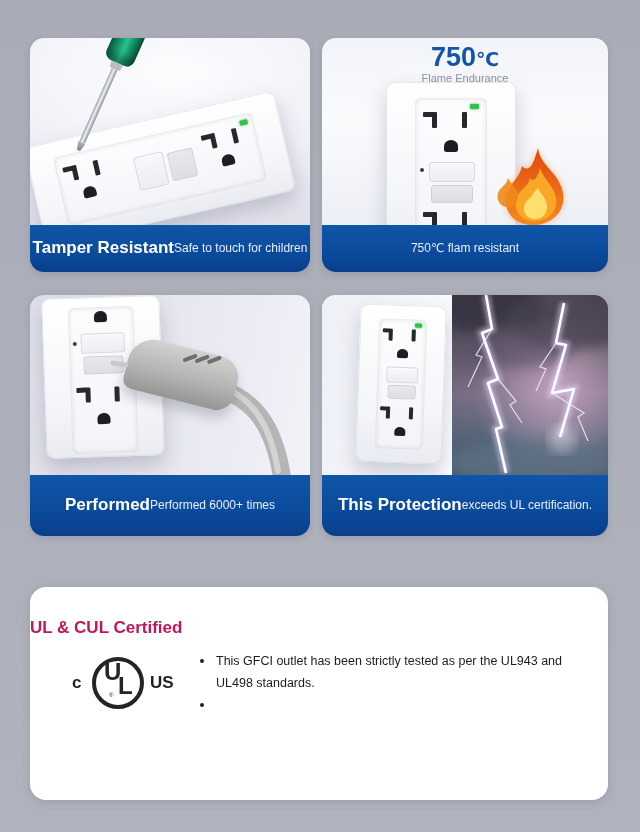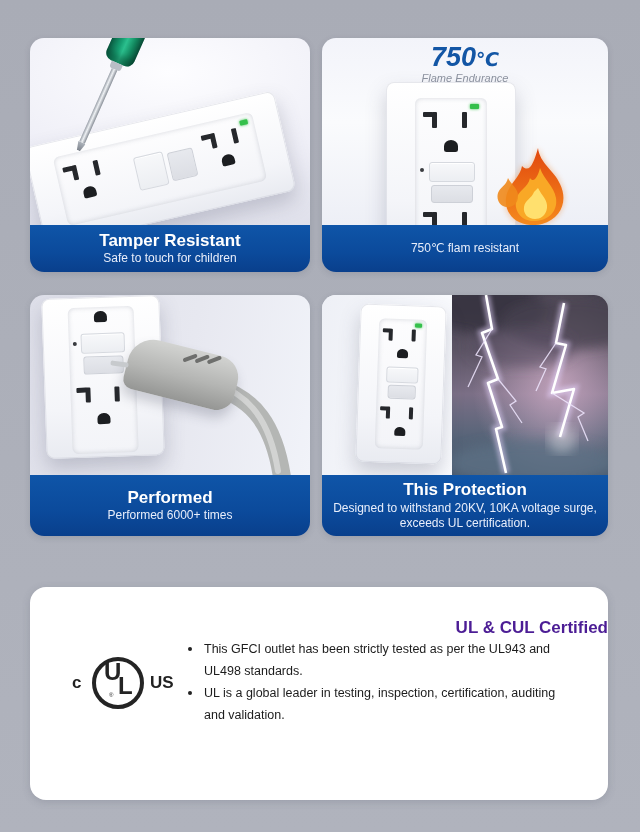--- a/index.html
+++ b/index.html
@@ -9,24 +9,24 @@
 
   
   .card{position:absolute;display:flex;flex-direction:column;border-radius:14px;overflow:hidden;
         box-shadow:0 2px 6px rgba(70,75,95,.18);}
   .card1{left:30px;top:38px;width:280px;height:234px;}
   .card2{left:322px;top:38px;width:286px;height:234px;}
   .card3{left:30px;top:295px;width:280px;height:241px;}
   .card4{left:322px;top:295px;width:286px;height:241px;}
   .card-img{flex:1;position:relative;overflow:hidden;}
   .img1{background:radial-gradient(130% 95% at 50% 18%,#fdfdff 0%,#efeff7 55%,#dddee9 100%);}
-  .img2{background:linear-gradient(180deg,#f3f4fa 0%,#fafbfd 45%,#edeff6 100%);font-style:italic;}
+  .img2{background:linear-gradient(180deg,#f3f4fa 0%,#fafbfd 45%,#edeff6 100%);}
   .img3{background:linear-gradient(100deg,#dfe0ea 0%,#e7e8f0 55%,#f1f3f9 100%);}
   .img4{background:linear-gradient(100deg,#eef0f6 0%,#f8f9fd 100%);}
-  .caption{flex:none;display:flex;flex-direction:column;align-items:center;justify-content:center;
+  .caption{flex:none;display:flex;align-items:center;justify-content:center;
            background:linear-gradient(180deg,#0f55a8 0%,#0b4a9b 60%,#093f8c 100%);}
   .cap-2line{height:47px;}
   .cap-3line{height:61px;}
   .cap-title{font-size:17px;font-weight:700;color:#ffffff;line-height:1.2;}
   .cap-sub{font-size:12px;color:#e8eefb;line-height:1.25;}
 
   
   .plate{position:absolute;background:linear-gradient(180deg,#ffffff 0%,#f4f5f9 70%,#e9ebf1 100%);
          border-radius:8px;box-shadow:0 10px 20px rgba(70,75,100,.25),inset 0 0 0 1px rgba(205,208,218,.5);}
   .device{position:absolute;background:linear-gradient(180deg,#fdfdfe,#f3f4f8);
@@ -77,33 +77,33 @@
   .temp-overlay{position:absolute;left:0;top:6px;width:100%;text-align:center;}
   .temp{color:#1356a5;font-weight:800;font-size:27px;line-height:1;}
   .temp-unit{font-size:19px;font-weight:600;}
   .temp-cap{font-size:11px;color:#8d93a0;margin-top:1px;}
 
   .flame{position:absolute;left:168px;top:106px;}
 
   
   .ulcard{position:absolute;left:30px;top:587px;width:578px;height:213px;background:#ffffff;
           border-radius:16px;box-shadow:0 2px 8px rgba(70,75,95,.2);}
-  .ul-title{position:absolute;left:0;top:17px;width:100%;text-align:right;
-            font-size:17px;font-weight:600;color:#4c1d95;}
+  .ul-title{position:absolute;left:0;top:17px;width:100%;text-align:left;
+            font-size:17px;font-weight:600;color:#be185d;}
   .ul-logo{position:absolute;left:28px;top:62px;width:120px;height:96px;color:#222;}
   .ul-circle{position:absolute;left:34px;top:8px;width:44px;height:44px;border:4px solid #242424;
              border-radius:50%;background:#fff;}
   .ul-u{position:absolute;left:8px;top:-1px;font-size:24px;font-weight:800;color:#242424;line-height:1;}
   .ul-l{position:absolute;left:22px;top:13px;font-size:24px;font-weight:800;color:#242424;line-height:1;}
   .ul-reg{position:absolute;left:13px;top:31px;font-size:6px;color:#242424;}
   .ul-c{position:absolute;left:14px;top:24px;font-size:17px;font-weight:700;}
   .ul-us{position:absolute;left:92px;top:24px;font-size:17px;font-weight:700;}
   .ul-listed{position:absolute;left:0;top:62px;width:120px;text-align:center;
              font-size:16px;font-weight:700;letter-spacing:1px;}
-  .bullets{position:absolute;left:155px;top:52px;width:385px;margin:0;padding:0;list-style:none;}
+  .bullets{position:absolute;left:155px;top:52px;width:385px;margin:12px;padding:0;list-style:none;}
   .bullets li{position:relative;padding-left:19px;font-size:12.5px;line-height:1.72;color:#1c1c1c;margin-bottom:1px;}
   .bdot{position:absolute;left:3px;top:8px;width:4px;height:4px;border-radius:50%;background:#222;}
 </style>
 </head>
 <body>
 
 <div class="page">
 
   <section class="card card1">
     <div class="card-img img1">
@@ -276,35 +276,34 @@
           <div class="btn btn-g" style="left:11px;top:66px;width:26px;height:12px;"></div>
           <div class="slot" style="left:10px;top:88px;width:4px;height:12px;"></div>
           <div class="tbar" style="left:4px;top:88px;width:7px;height:4px;"></div>
           <div class="slot" style="left:33px;top:88px;width:4px;height:12px;"></div>
           <div class="ground" style="left:19px;top:108px;width:11px;height:9px;"></div>
         </div>
       </div>
     </div>
     <div class="caption cap-3line">
       <div class="cap-title">This Protection</div>
-      <div class="cap-sub">Designed to  withstand 20KV, 10KA voltage surge,</div>
       <div class="cap-sub">exceeds UL certification.</div>
     </div>
   </section>
 
   <section class="ulcard">
     <h2 class="ul-title">UL &amp; CUL Certified</h2>
     <div class="ul-logo">
       <span class="ul-c">c</span>
       <div class="ul-circle">
         <span class="ul-u">U</span>
         <span class="ul-l">L</span>
         <span class="ul-reg">®</span>
       </div>
       <span class="ul-us">US</span>
     </div>
     <ul class="bullets">
       <li><span class="bdot"></span><span>This GFCI outlet has been strictly tested as per the UL943 and UL498 standards.</span></li>
-      <li><span class="bdot"></span><span>UL is a global leader in testing, inspection, certification, auditing and validation.</span></li>
+      <li><span class="bdot"></span></li>
     </ul>
   </section>
 
 </div>
 
 </body></html>

